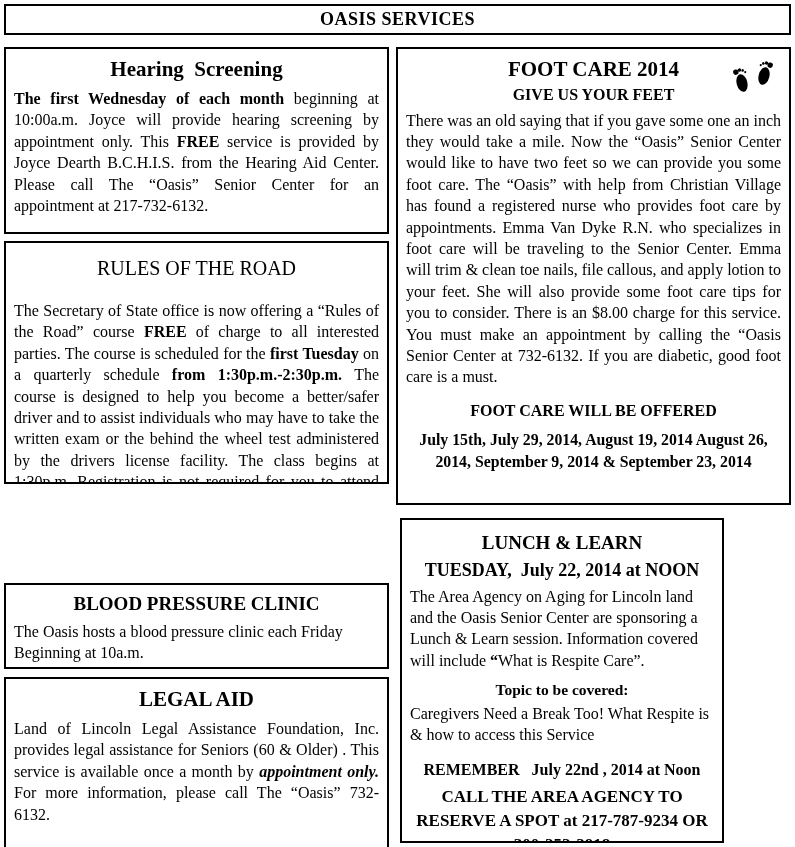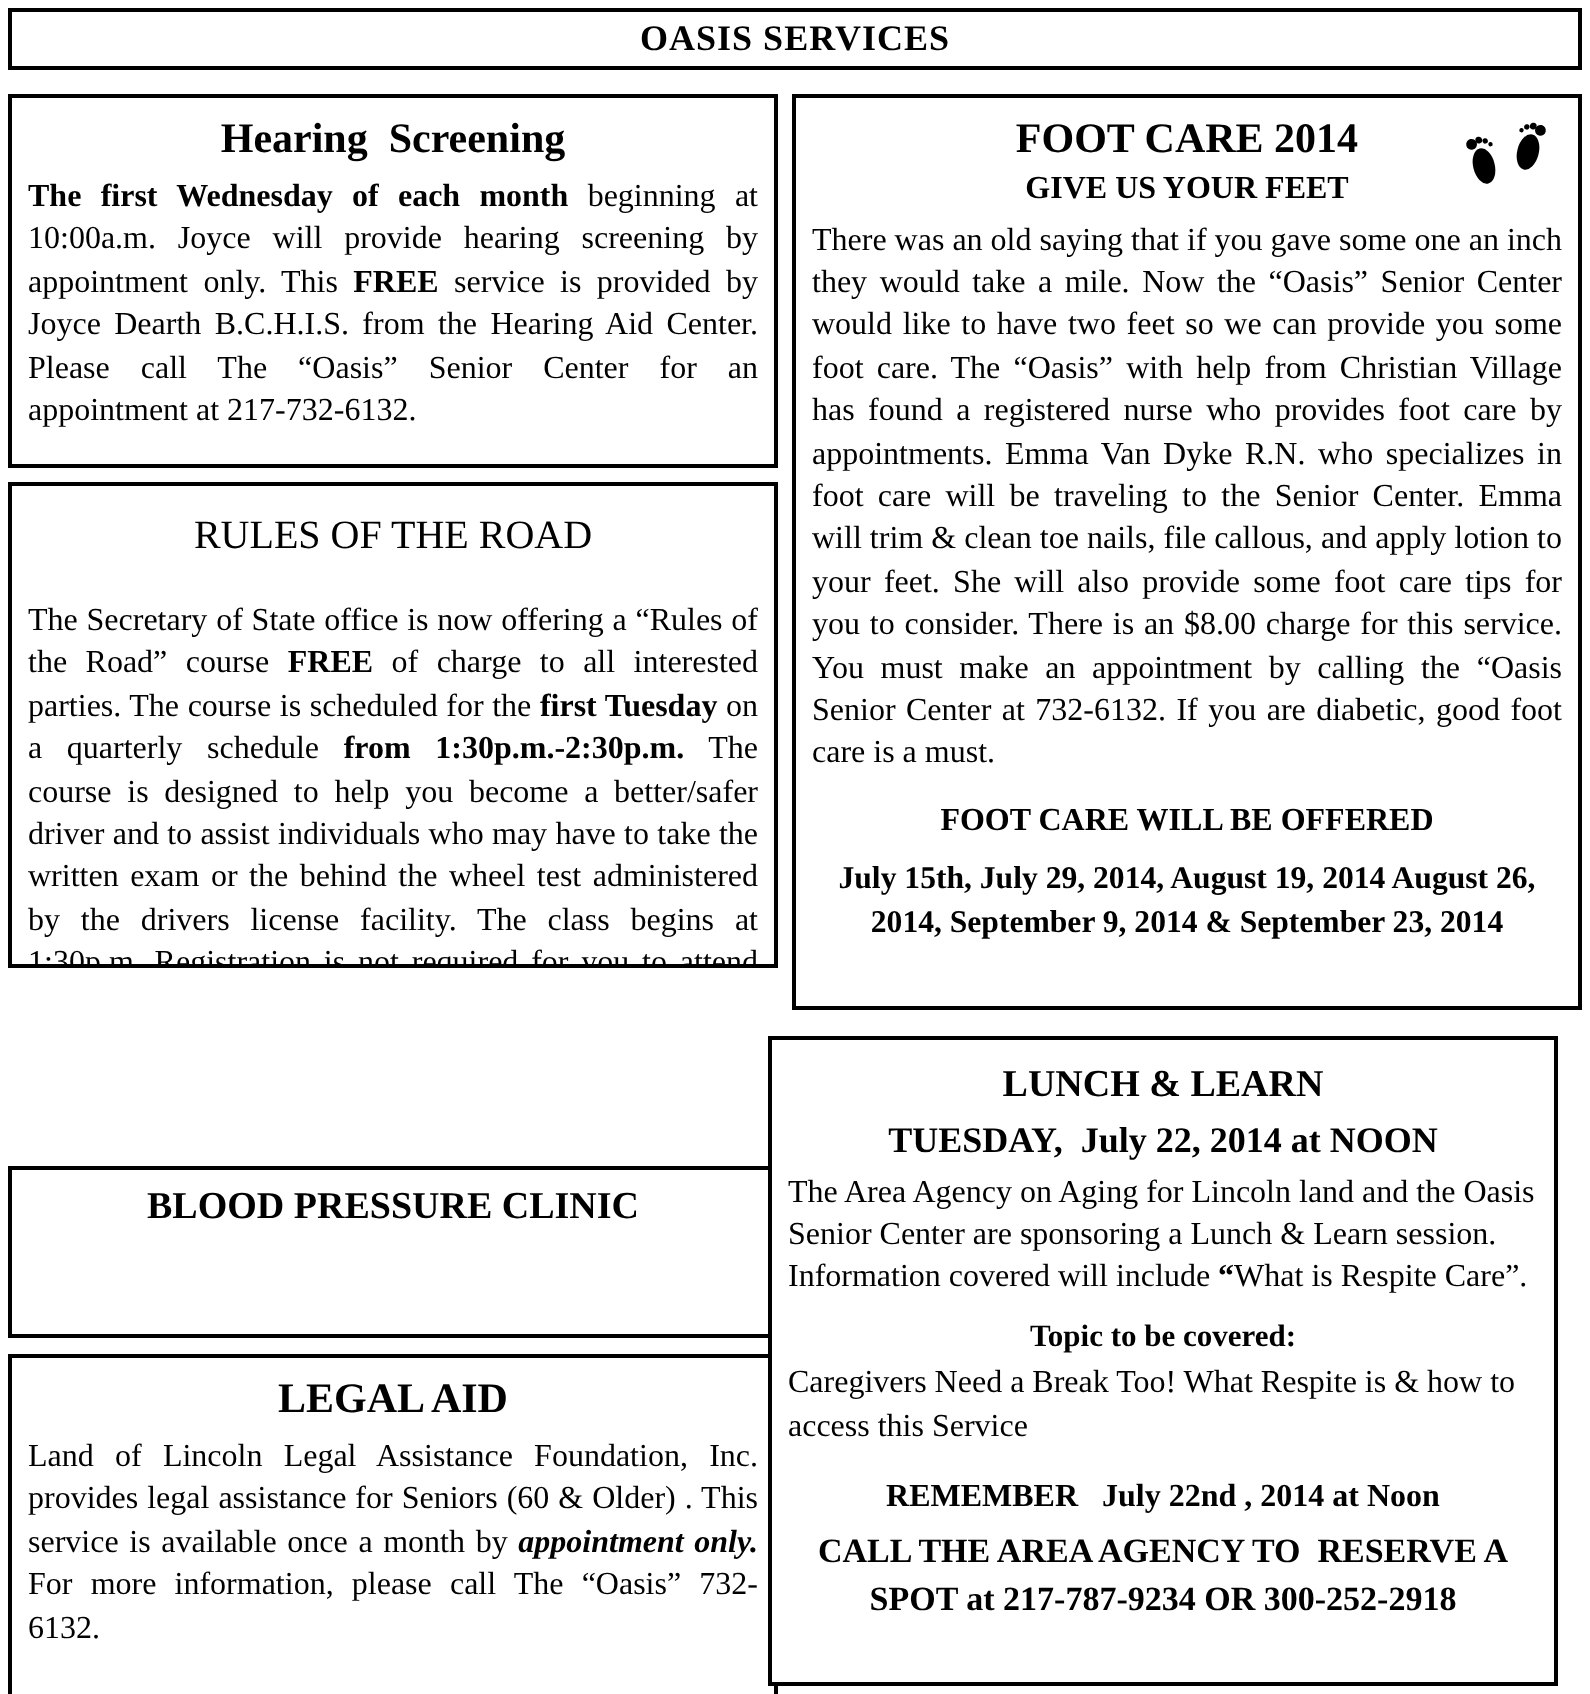--- a/index.html
+++ b/index.html
@@ -14,21 +14,21 @@
     overflow:hidden;
   }
   .header-box { left:4px; top:4px; width:787px; height:31px; display:flex; align-items:center; justify-content:center; }
   .page-title { font-size:18px; font-weight:bold; letter-spacing:0.5px; margin:0; white-space:pre-wrap; }
 
   .hearing-box  { left:4px;   top:47px;  width:385px; height:187px; }
   .rules-box    { left:4px;   top:241px; width:385px; height:243px; }
   .blood-box    { left:4px;   top:583px; width:385px; height:86px;  }
   .legal-box    { left:4px;   top:677px; width:385px; height:210px; }
   .footcare-box { left:396px; top:47px;  width:395px; height:458px; }
-  .lunch-box    { left:384px; top:518px; width:395px; height:325px; }
+  .lunch-box    { left:400px; top:518px; width:324px; height:325px; }
 
   .inner { padding:4px 8px 6px 8px; }
 
   .sec-title {
     margin:4px 0 6px 0; text-align:center; font-weight:bold; font-size:21px;
     white-space:pre-wrap;
   }
   .sec-title.regular { font-weight:normal; font-size:20px; }
   .sec-title.mid { font-size:19px; }
 
@@ -74,20 +74,21 @@
   <section class="box rules-box">
     <div class="inner">
       <h2 class="sec-title regular" style="margin-top:10px;">RULES OF THE ROAD</h2>
       <p class="body-text rules-gap"><span>The Secretary of State office is now offering a “Rules of the Road” course </span><span style="font-weight: bold;">FREE</span><span> of charge to all interested parties.  The course is scheduled for the </span><span style="font-weight: bold;">first Tuesday</span><span> on a quarterly schedule </span><span style="font-weight: bold;">from 1:30p.m.-2:30p.m.</span><span>  The course is  designed to help you become a better/safer   driver and to  assist individuals who may have to take the written exam or the  behind the wheel test administered by the drivers license facility.    The  class  begins  at 1:30p.m.    Registration  is not required for you to attend this course.  All you need to do is show up at 1:30 p.m., the </span><span style="font-weight: bold;">Next Date:  September 2, 2014</span></p>
     </div>
   </section>
 
   <section class="box blood-box">
     <div class="inner">
       <h2 class="sec-title mid">BLOOD PRESSURE CLINIC</h2>
+      <p class="body-text left"><span>The Oasis hosts a blood pressure clinic each Friday Beginning at 10a.m.</span></p>
     </div>
   </section>
 
   <section class="box legal-box">
     <div class="inner">
       <h2 class="sec-title">LEGAL AID</h2>
       <p class="body-text"><span>Land of Lincoln Legal Assistance Foundation, Inc. provides legal assistance for Seniors (60 &amp; Older) .  This  service  is  available  once  a  month  by </span><span style="font-weight: bold; font-style: italic;">appointment only.</span><span>   For more information, please call The “Oasis” 732-6132.</span></p>
     </div>
   </section>
 

